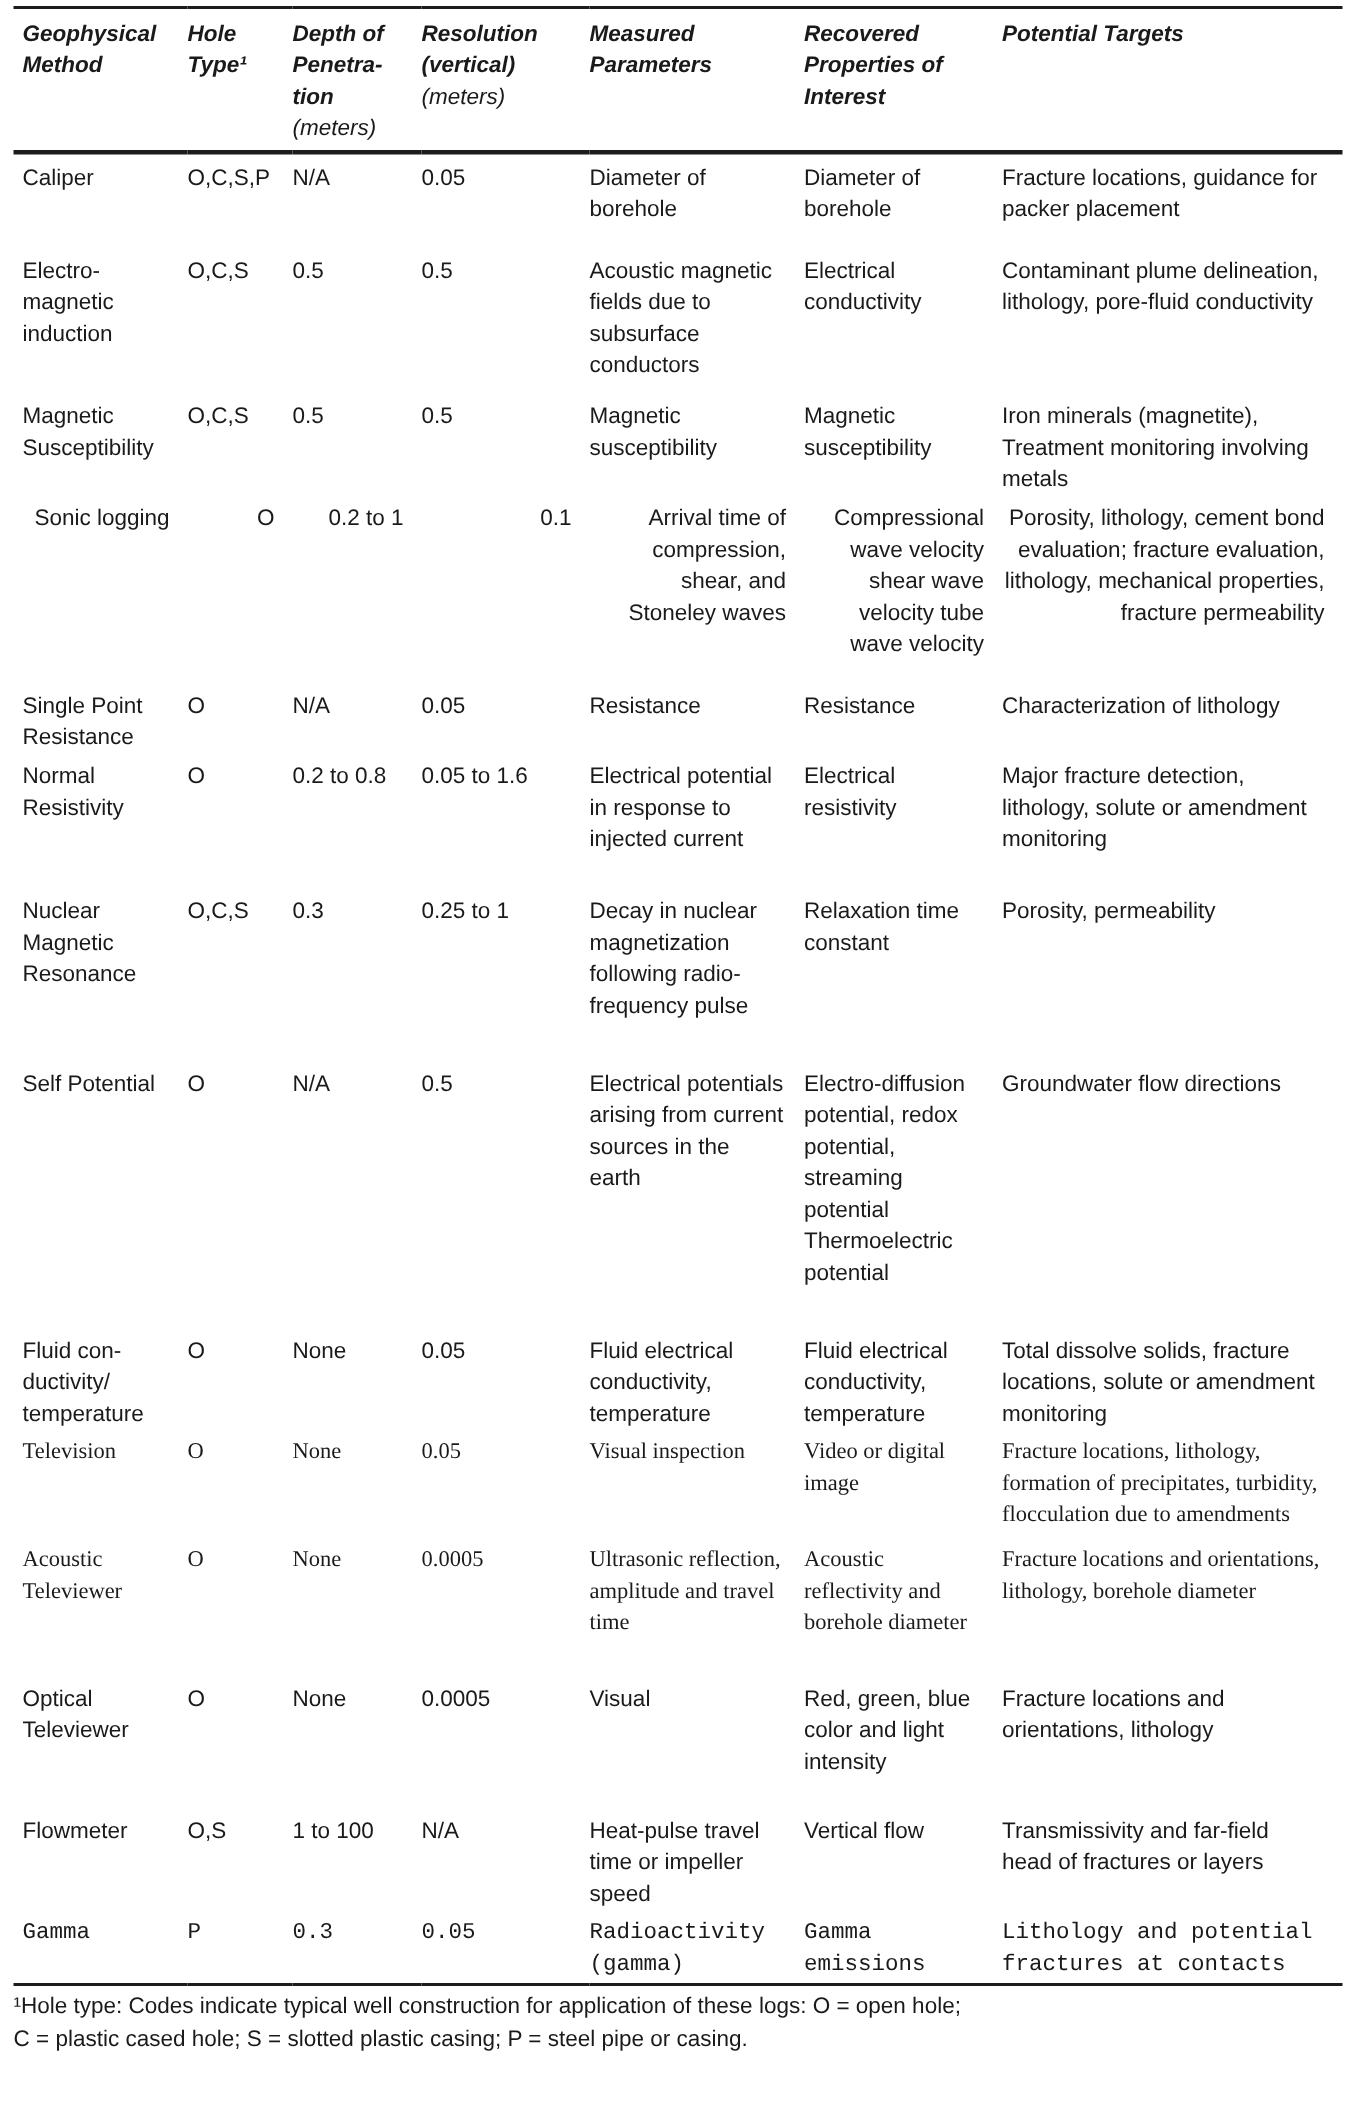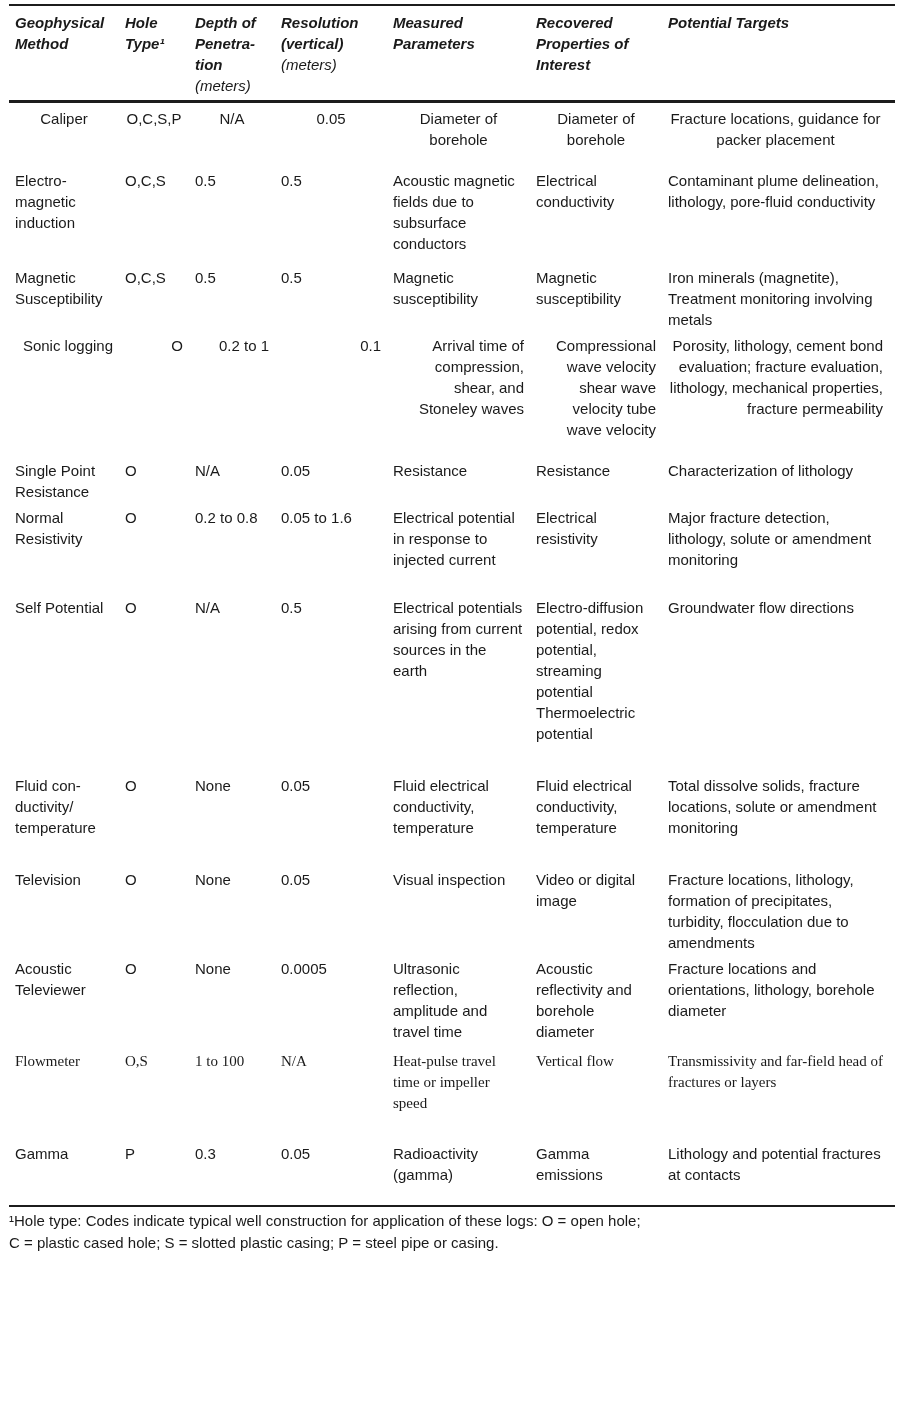--- a/index.html
+++ b/index.html
@@ -37,34 +37,34 @@
     padding-top: 6px;
     padding-bottom: 4px;
     border-bottom: 3px solid #1c1c1c;
     font-weight: bold;
     font-style: italic;
   }
   th:first-child, td:first-child { padding-left: 6px; }
   .th-sub { font-weight: normal; }
 
   tbody td { padding-top: 5px; }
-  tbody tr:nth-child(1)  td { padding-bottom: 15px; text-align: center; }
+  tbody tr:nth-child(1)  td { padding-bottom: 15px; }
   tbody tr:nth-child(2)  td { padding-bottom: 8px; }
   tbody tr:nth-child(3)  td { padding-bottom: 0; }
   tbody tr:nth-child(4)  td { padding-bottom: 15px; text-align: right; }
   tbody tr:nth-child(5)  td { padding-bottom: 0; }
   tbody tr:nth-child(6)  td { padding-bottom: 22px; }
   tbody tr:nth-child(7)  td { padding-bottom: 26px; }
   tbody tr:nth-child(8)  td { padding-bottom: 26px; margin-top: 48px; }
   tbody tr:nth-child(9)  td { padding-bottom: 0; margin-top: 31px; }
-  tbody tr:nth-child(10) td { padding-bottom: 4px; }
+  tbody tr:nth-child(10) td { padding-bottom: 4px; font-family: Liberation Serif, serif; }
   tbody tr:nth-child(11) td { padding-bottom: 24px; font-family: Liberation Serif, serif; }
   tbody tr:nth-child(12) td { padding-bottom: 20px; }
   tbody tr:nth-child(13) td { padding-bottom: 0; }
-  tbody tr:nth-child(14) td { padding-bottom: 2px; }
+  tbody tr:nth-child(14) td { padding-bottom: 2px; font-family: Liberation Mono, monospace; }
 
   .footnote {
     width: 886px;
     font-size: 15px;
     line-height: 22px;
     padding-top: 3px;
   }
 </style>
 </head>
 <body>
@@ -155,20 +155,29 @@
       <tr>
         <td>Normal Resistivity</td>
         <td>O</td>
         <td>0.2 to 0.8</td>
         <td>0.05 to 1.6</td>
         <td>Electrical potential in response to injected current</td>
         <td>Electrical resistivity</td>
         <td>Major fracture detection, lithology, solute or amendment monitoring</td>
       </tr>
       <tr>
+        <td>Nuclear Magnetic Resonance</td>
+        <td>O,C,S</td>
+        <td>0.3</td>
+        <td>0.25 to 1</td>
+        <td>Decay in nuclear magnetization following radio-frequency pulse</td>
+        <td>Relaxation time constant</td>
+        <td>Porosity, permeability</td>
+      </tr>
+      <tr>
         <td>Self Potential</td>
         <td>O</td>
         <td>N/A</td>
         <td>0.5</td>
         <td>Electrical potentials arising from current sources in the earth</td>
         <td>Electro-diffusion potential, redox potential, streaming potential Thermoelectric potential</td>
         <td>Groundwater flow directions</td>
       </tr>
       <tr>
         <td>Fluid con-ductivity/ temperature</td>
@@ -191,20 +200,29 @@
       <tr>
         <td>Acoustic Televiewer</td>
         <td>O</td>
         <td>None</td>
         <td>0.0005</td>
         <td>Ultrasonic reflection, amplitude and travel time</td>
         <td>Acoustic reflectivity and borehole diameter</td>
         <td>Fracture locations and orientations, lithology, borehole diameter</td>
       </tr>
       <tr>
+        <td>Optical Televiewer</td>
+        <td>O</td>
+        <td>None</td>
+        <td>0.0005</td>
+        <td>Visual</td>
+        <td>Red, green, blue color and light intensity</td>
+        <td>Fracture locations and orientations, lithology</td>
+      </tr>
+      <tr>
         <td>Flowmeter</td>
         <td>O,S</td>
         <td>1 to 100</td>
         <td>N/A</td>
         <td>Heat-pulse travel time or impeller speed</td>
         <td>Vertical flow</td>
         <td>Transmissivity and far-field head of fractures or layers</td>
       </tr>
       <tr>
         <td>Gamma</td>

